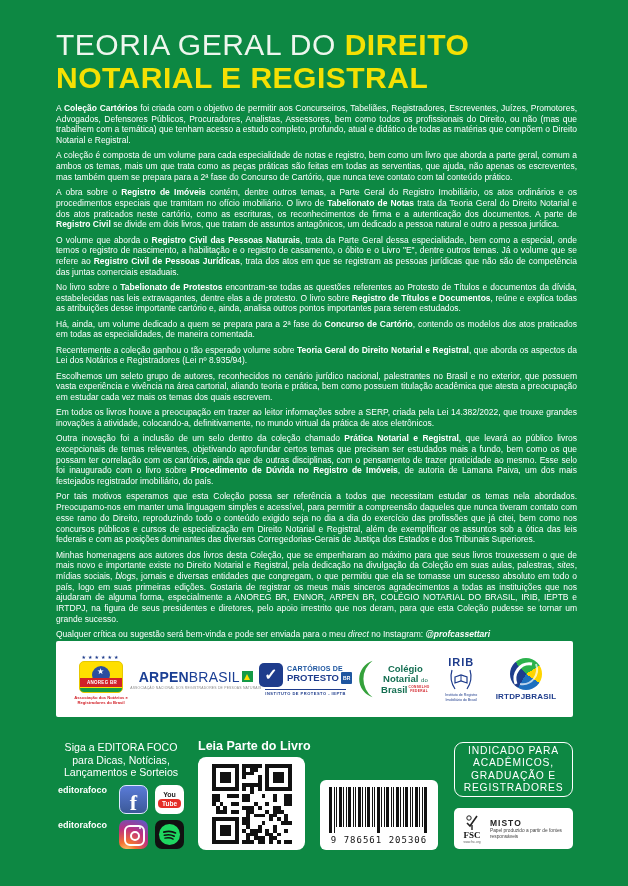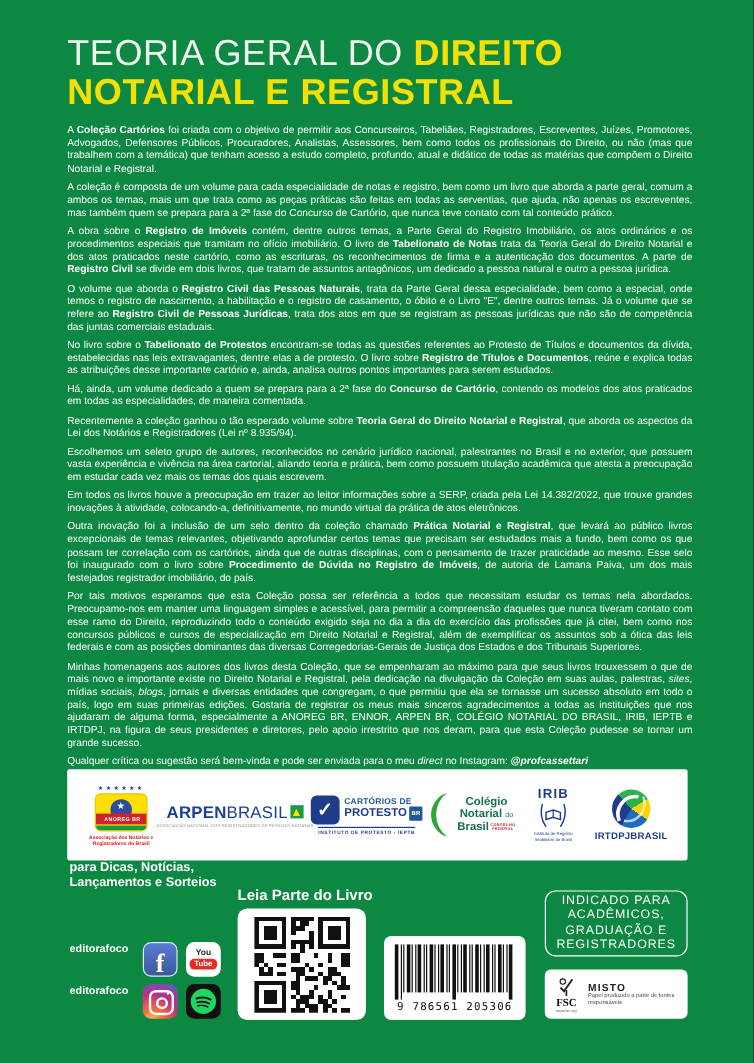--- a/index.html
+++ b/index.html
@@ -65,21 +65,21 @@
   .irib{width:56px;}
   .irib-word{font-size:11px;font-weight:bold;color:#1e3c8c;letter-spacing:1px;}
   .irib-sub{font-size:3.6px;color:#1e3c8c;text-align:center;line-height:4.2px;margin-top:1px;}
   
   .irtdpj{width:70px;}
   .irtdpj-swirl{position:relative;width:32px;height:32px;border-radius:50%;
     background:conic-gradient(from 210deg,#1d3c8c 0 30%,#2bb24c 30% 58%,#ffd500 58% 76%,#1d6fbe 76% 100%);}
   .irtdpj-s{position:absolute;left:0;top:0;}
   .irtdpj-word{font-size:8px;font-weight:bold;color:#1e3c8c;margin-top:2px;letter-spacing:.2px;}
   
-  .follow-block{position:absolute;left:58px;top:704px;width:126px;text-align:left;color:#fff;font-weight:bold;
+  .follow-block{position:absolute;left:58px;top:741px;width:126px;text-align:center;color:#fff;font-weight:normal;
     font-size:10.6px;line-height:12.6px;}
   .social-row{position:absolute;display:flex;}
   .social-label{width:54px;text-align:left;color:#fff;font-weight:bold;font-size:9px;}
   .soc-icon{width:29px;height:29px;border-radius:7px;margin-left:7px;position:relative;overflow:hidden;}
   .fb{background:linear-gradient(180deg,#5a7bd8,#3b5998);border:1px solid #dfe7ff;box-sizing:border-box;
     color:#fff;font-weight:bold;font-size:22px;text-align:center;line-height:34px;font-family:"Liberation Serif",serif;}
   .yt{background:#fff;display:flex;flex-direction:column;align-items:center;justify-content:center;}
   .yt-you{color:#222;font-weight:bold;font-size:7px;line-height:7px;}
   .yt-tube{background:#e52d27;color:#fff;font-weight:bold;font-size:6.5px;border-radius:4px;padding:1px 4px;margin-top:1px;}
   .ig{background:radial-gradient(circle at 25% 110%,#fed576 0%,#f47133 26%,#bc3081 60%,#4c63d2 100%);}

